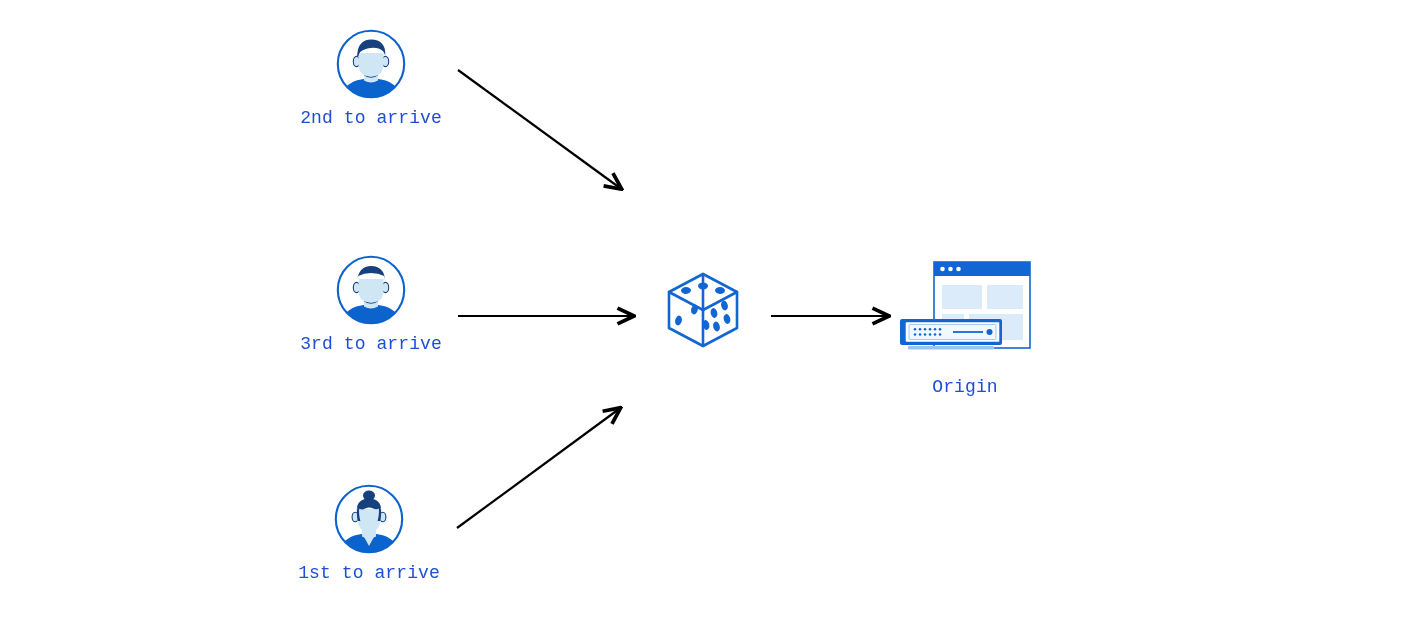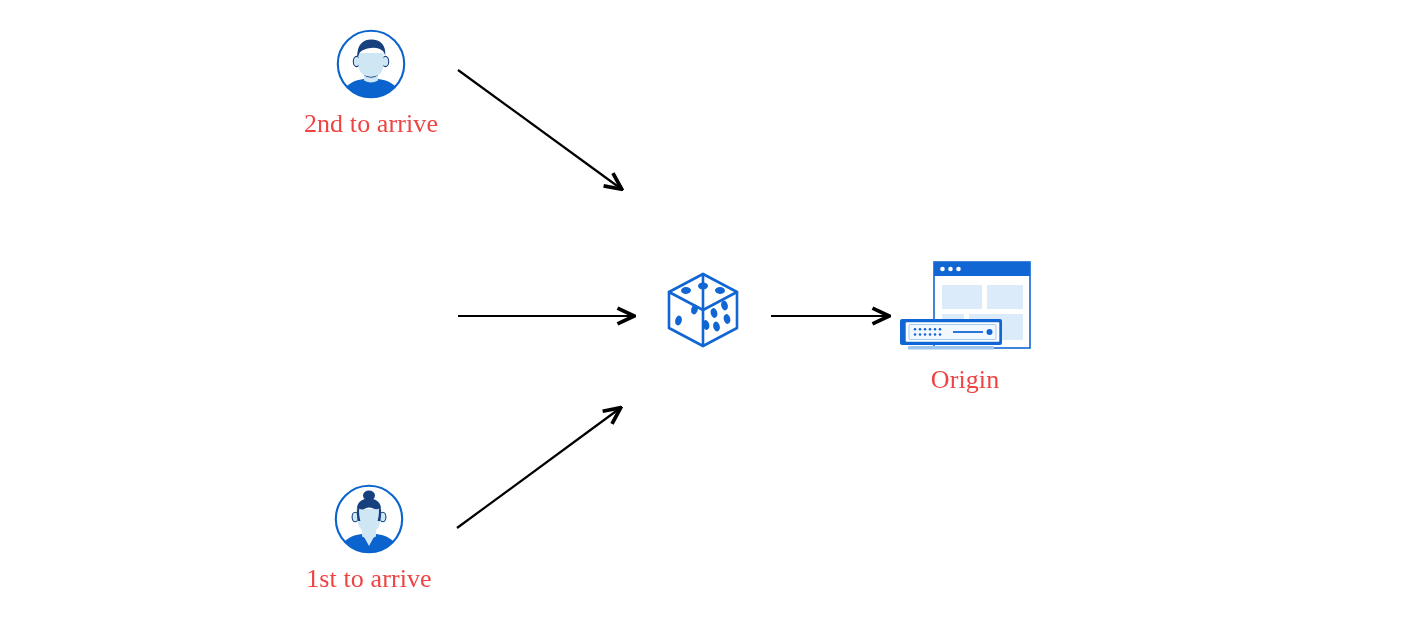--- a/index.html
+++ b/index.html
@@ -18,23 +18,23 @@
     overflow: hidden;
   }
   .node {
     position: absolute;
     display: flex;
     flex-direction: column;
     align-items: center;
   }
   .node-label {
     margin-top: 8px;
-    font-size: 26px;
-    color: #ef4444;
-    font-family: Liberation Serif, serif;
+    font-size: 18px;
+    color: #1d4ed8;
+    font-family: Liberation Mono, monospace;
     letter-spacing: 0.1px;
     white-space: nowrap;
     line-height: 1.2;
   }
   .avatar-wrap {
     width: 72px;
     height: 72px;
   }
   .dice-wrap {
     width: 88px;
@@ -99,20 +99,43 @@
           <path d="M22.6 28.5 C21.6 17.5 27.5 11.5 36.2 11.5 C45.5 11.5 51.3 17.2 50.2 27.8
                    C49.6 24.2 47.4 21.6 43.6 20.4 C39.2 19.0 31.4 19.8 27.2 22.6
                    C24.6 24.3 23.2 26.2 22.6 28.5 Z" fill="#17407e"></path>
           <path d="M22.8 28.0 C23.2 23.8 25.6 21.3 29.4 20.2" fill="none" stroke="#17407e" stroke-width="1.4"></path>
         </g>
       </svg>
     </div>
     <div class="node-label">2nd to arrive</div>
   </div>
 
+  <div class="node" style="left:305px; top:254px; width:132px;">
+    <div class="avatar-wrap">
+      <svg viewBox="0 0 72 72" width="72" height="72">
+        <defs>
+          <clipPath id="clipB">
+              <circle cx="36" cy="36" r="33.2"></circle>
+            </clipPath>
+        </defs>
+        <circle cx="36" cy="36" r="33.2" fill="#ffffff" stroke="#0b63ce" stroke-width="2.1"></circle>
+        <g clip-path="url(#clipB)">
+          <path d="M6 72 C7 57 19 50.5 36 50.5 C53 50.5 65 57 66 72 Z" fill="#0b63ce"></path>
+          <path d="M29 41 L29 52.5 Q36 56.5 43 52.5 L43 41 Z" fill="#cfe6f5"></path>
+          <path d="M29 46.5 Q36 52 43 46.5" fill="none" stroke="#17407e" stroke-width="1.1"></path>
+          <ellipse cx="21.6" cy="33.5" rx="3.3" ry="5.1" fill="#cfe6f5" stroke="#17407e" stroke-width="1.1"></ellipse>
+          <ellipse cx="50.4" cy="33.5" rx="3.3" ry="5.1" fill="#cfe6f5" stroke="#17407e" stroke-width="1.1"></ellipse>
+          <path d="M23.5 25 L23.5 36 Q23.5 48.5 36 48.5 Q48.5 48.5 48.5 36 L48.5 25 Z" fill="#cfe6f5"></path>
+          <path d="M22.8 27.0 C22.2 17.8 28.0 12.0 36.2 12.0 C44.6 12.0 50.4 17.6 49.9 27.0
+                   L49.9 22.2 Q43 19.0 36 19.0 Q29 19.0 22.8 22.2 Z" fill="#17407e"></path>
+        </g>
+      </svg>
+    </div>
+    <div class="node-label">3rd to arrive</div>
+  </div>
 
   <div class="node" style="left:303px; top:483px; width:132px;text-align:center;">
     <div class="avatar-wrap">
       <svg viewBox="0 0 72 72" width="72" height="72">
         <defs>
           <clipPath id="clipC">
               <circle cx="36" cy="36" r="33.2"></circle>
             </clipPath>
         </defs>
         <circle cx="36" cy="36" r="33.2" fill="#ffffff" stroke="#0b63ce" stroke-width="2.1"></circle>
@@ -205,16 +228,16 @@
             <circle cx="34" cy="76.6" r="1.25"></circle>
             <circle cx="39" cy="76.6" r="1.25"></circle>
             <circle cx="44" cy="76.6" r="1.25"></circle>
           </g>
           <line x1="57" y1="74" x2="87" y2="74" stroke="#1266d4" stroke-width="1.8"></line>
           <circle cx="93.5" cy="74" r="3" fill="#1266d4"></circle>
           <rect x="12" y="88" width="86" height="3.5" rx="1.2" fill="#9cc5ee"></rect>
         </g>
       </svg>
     </div>
-    <div class="node-label" style="margin-top:6px;">Origin</div>
+    <div class="node-label" style="margin-top:19px;">Origin</div>
   </div>
 
 </div>
 
 </body></html>

